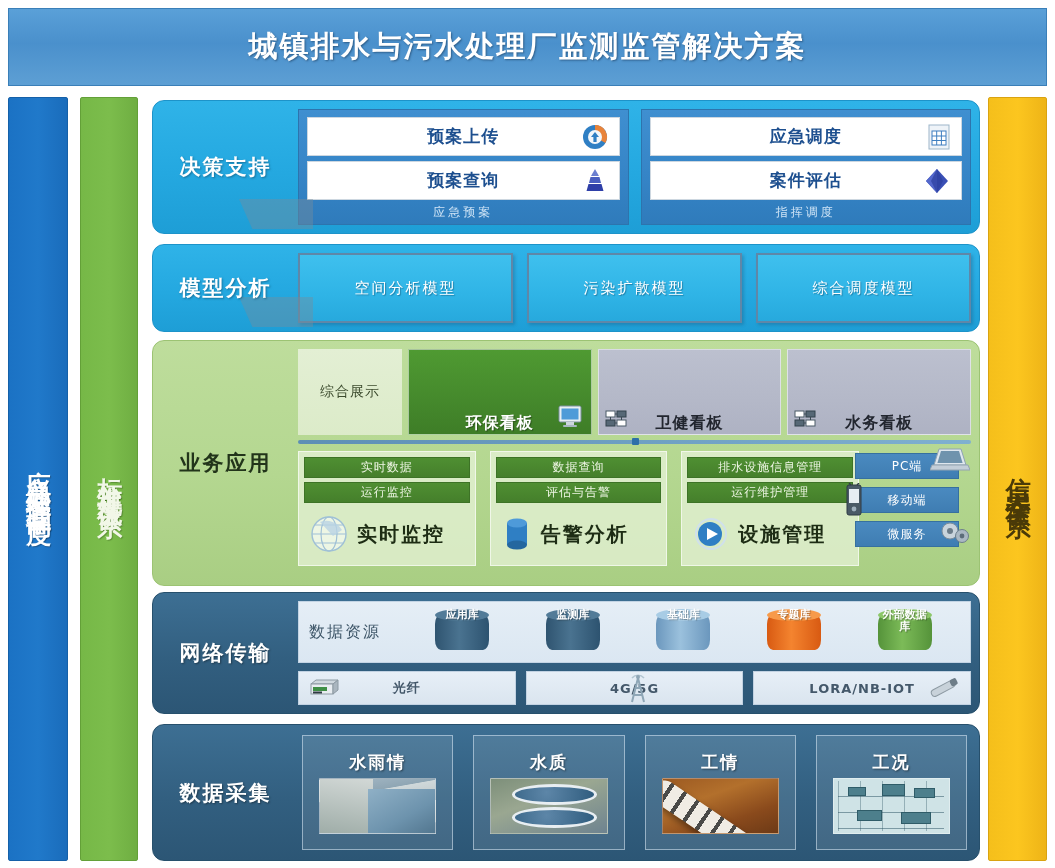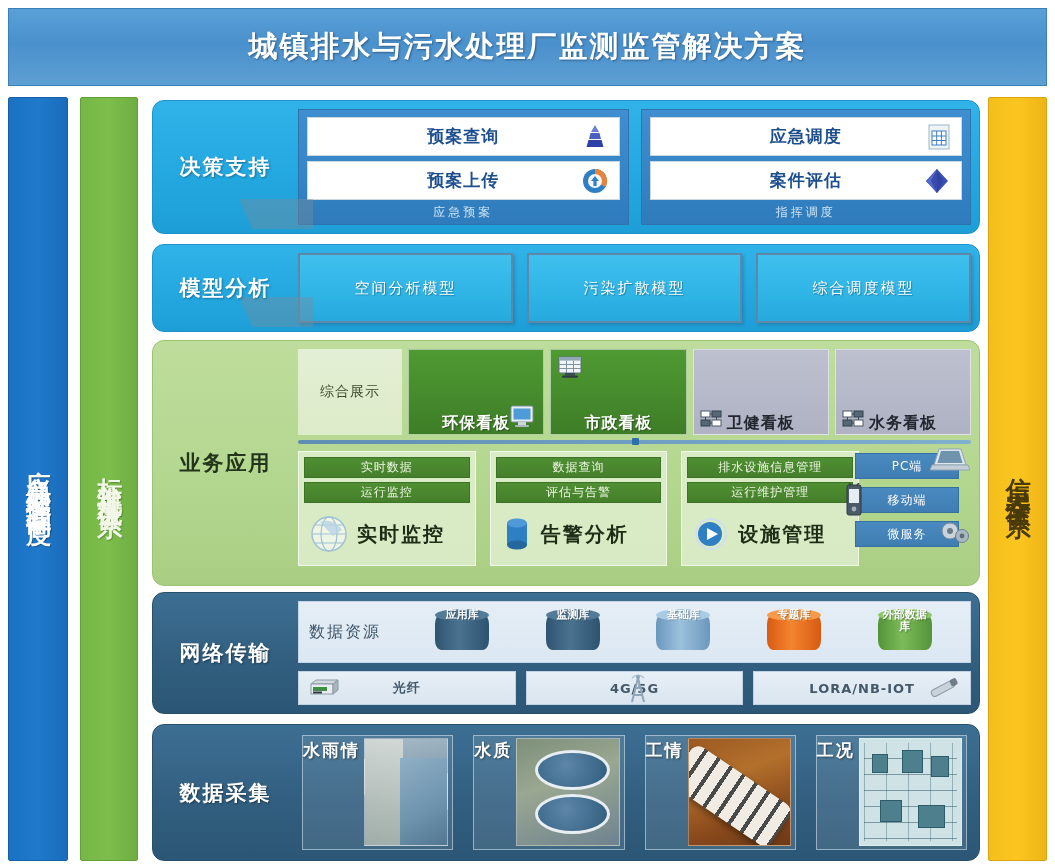--- a/index.html
+++ b/index.html
@@ -199,23 +199,23 @@
   }
   .net-link span { color:#44586a; font-size:13px; letter-spacing:1px;font-weight:bold; }
   .net-link .nico { position:absolute; }
   .nico.left  { left: 8px; top: 50%; transform: translateY(-50%); }
   .nico.right { right: 8px; top: 50%; transform: translateY(-50%); }
   .nico.center{ left: 46%; top: 50%; transform: translateY(-50%); }
 
   
   .acq-row { display:flex; gap: 20px; height: 100%; padding: 2px 4px; }
   .acq-card {
-    flex:1; display:flex; flex-direction:row;
+    flex:1; display:flex; flex-direction:column;
     background: rgba(255,255,255,.10); border:1px solid rgba(220,235,248,.55);
-    padding: 0;
+    padding: 12px;
   }
   .acq-cap { height: 28px; display:flex; align-items:center; justify-content:center; }
   .acq-cap span { color:#ffffff; font-size:17px; font-weight:bold; letter-spacing:2px; text-shadow:1px 1px 2px rgba(0,0,0,.45); }
   .acq-photo { flex:1; margin: 2px 4px 3px 4px; border:1px solid rgba(255,255,255,.35); overflow:hidden; position:relative; }
 
   .ph-levee { background: linear-gradient(170deg,#a9bcc9 0%,#8fa6b4 28%,#cfd8da 29%,#b9c3c5 58%,#7e96a8 59%,#5f7e94 100%); }
   .ph-levee::after{ content:""; position:absolute; right:0; top:18%; width:58%; height:82%;
     background: linear-gradient(150deg,#8fb0c6,#6d93ad 60%,#52768f); }
   .ph-levee::before{ content:""; position:absolute; left:0; top:0; width:46%; height:100%;
     background: linear-gradient(190deg,#d2d8d6,#9fada8); }
@@ -267,38 +267,38 @@
 
   <div class="layer" id="layer-decision">
     <div class="label-arrow"></div>
     <div class="layer-label">决策支持</div>
     <div class="layer-body">
       <div class="dec-groups">
 
         <div class="dec-group">
           <div class="dec-rows">
             <div class="dec-item">
-              <span class="lbl">预案查询</span>
-              <span class="ico">
-                <svg width="30" height="28" viewBox="0 0 30 28">
-                  <polygon points="15,2 19,9 11,9" fill="#6b7fd0"></polygon>
-                  <polygon points="10.5,10 19.5,10 21,16 9,16" fill="#4a5fc0"></polygon>
-                  <polygon points="8.5,17 21.5,17 23.5,24 6.5,24" fill="#2f3fa8"></polygon>
-                </svg>
-              </span>
-            </div>
-            <div class="dec-item">
               <span class="lbl">预案上传</span>
               <span class="ico">
                 <svg width="30" height="30" viewBox="0 0 30 30">
                   <circle cx="15" cy="15" r="12" fill="#2f7fc4"></circle>
                   <path d="M15 3a12 12 0 0 1 10.4 18L15 15z" fill="#e8833a"></path>
                   <circle cx="15" cy="15" r="7" fill="#f2f6fa"></circle>
                   <path d="M15 10l4 5h-8z" fill="#2f7fc4"></path>
                   <rect x="13.4" y="15" width="3.2" height="5" fill="#2f7fc4"></rect>
+                </svg>
+              </span>
+            </div>
+            <div class="dec-item">
+              <span class="lbl">预案查询</span>
+              <span class="ico">
+                <svg width="30" height="28" viewBox="0 0 30 28">
+                  <polygon points="15,2 19,9 11,9" fill="#6b7fd0"></polygon>
+                  <polygon points="10.5,10 19.5,10 21,16 9,16" fill="#4a5fc0"></polygon>
+                  <polygon points="8.5,17 21.5,17 23.5,24 6.5,24" fill="#2f3fa8"></polygon>
                 </svg>
               </span>
             </div>
           </div>
           <div class="dec-group-name">应急预案</div>
         </div>
 
         <div class="dec-group">
           <div class="dec-rows">
             <div class="dec-item">
@@ -361,32 +361,20 @@
           <span class="k-ico br">
             <svg width="26" height="24" viewBox="0 0 26 24">
               <rect x="2" y="2" width="22" height="16" rx="1.5" fill="#e9eef2" stroke="#7b8f9e"></rect>
               <rect x="4.5" y="4.5" width="17" height="11" fill="#4f9bd8"></rect>
               <rect x="9" y="18" width="8" height="3" fill="#cdd6dd"></rect>
               <rect x="6" y="21" width="14" height="2" rx="1" fill="#aab8c2"></rect>
             </svg>
           </span>
         </div>
 
-        <div class="kanban green">
-          <span>市政看板</span>
-          <span class="k-ico tl">
-            <svg width="26" height="24" viewBox="0 0 26 24">
-              <rect x="2" y="2" width="22" height="16" rx="1" fill="#f2f5f8" stroke="#5c7081"></rect>
-              <rect x="2" y="2" width="22" height="3.6" fill="#8fa6b6"></rect>
-              <path d="M2 9.5h22M2 13.5h22M9.5 5.6v12.4M16.5 5.6v12.4" stroke="#7e93a3" stroke-width="1"></path>
-              <rect x="8" y="18" width="10" height="2.6" fill="#3b4a55"></rect>
-              <rect x="5" y="20.6" width="16" height="2.2" rx="1" fill="#2f3c46"></rect>
-            </svg>
-          </span>
-        </div>
 
         <div class="kanban grey">
           <span>卫健看板</span>
           <span class="k-ico bl">
             <svg width="22" height="18" viewBox="0 0 22 18">
               <rect x="1" y="1" width="9" height="6" fill="#ffffff" stroke="#4a5a66"></rect>
               <rect x="12" y="1" width="9" height="6" fill="#566876" stroke="#33424d"></rect>
               <rect x="1" y="10" width="9" height="6" fill="#566876" stroke="#33424d"></rect>
               <rect x="12" y="10" width="9" height="6" fill="#ffffff" stroke="#4a5a66"></rect>
               <path d="M10 4h2M10 13h2M5.5 7v3M16.5 7v3" stroke="#3b4a55" stroke-width="1"></path>

